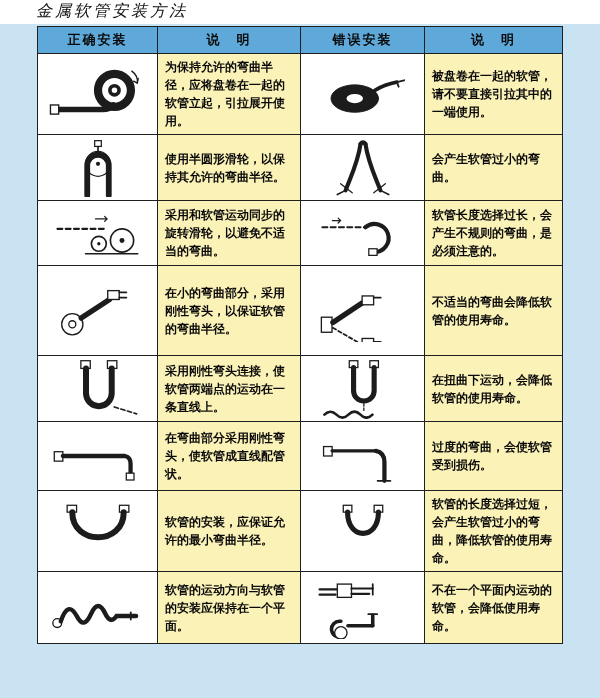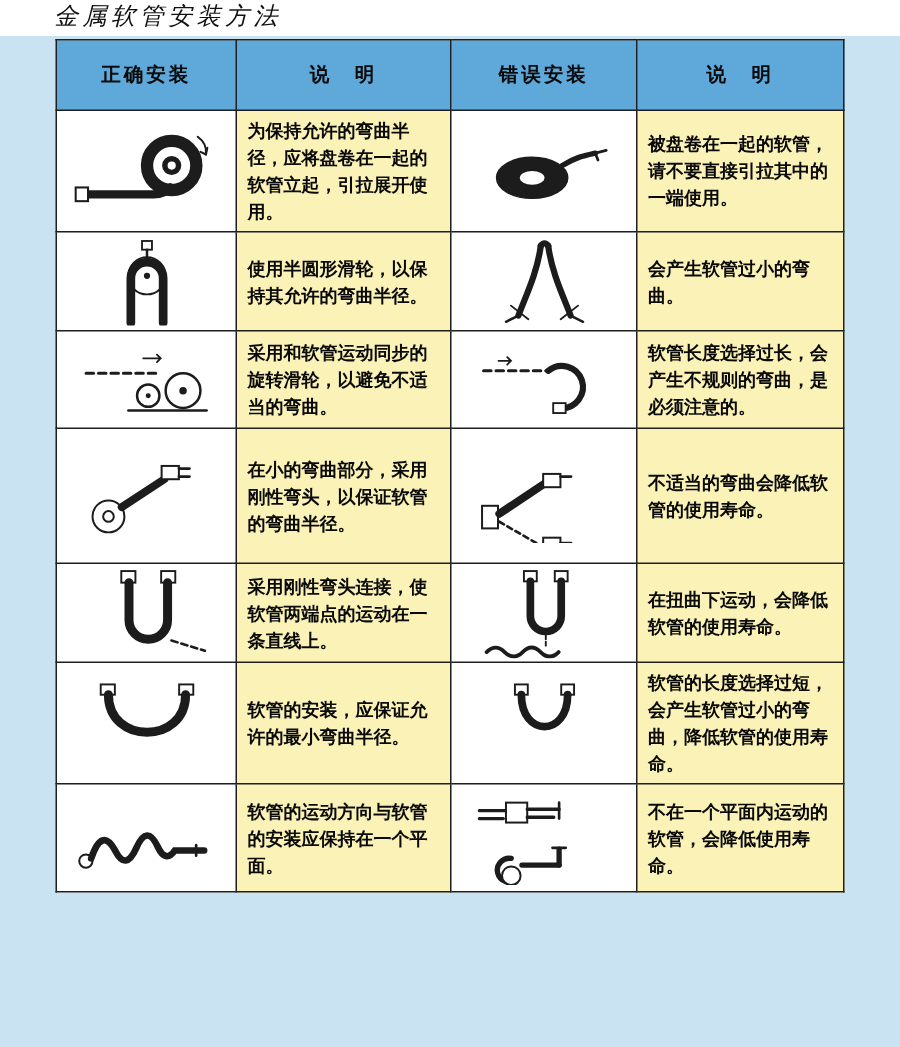--- a/index.html
+++ b/index.html
@@ -18,21 +18,21 @@
     font-style:italic;font-weight:normal;font-size:16px;color:#111111;
     letter-spacing:3px;white-space:nowrap;
   }
   table.install-table{
     position:absolute;left:37px;top:26px;width:525px;
     border-collapse:collapse;table-layout:fixed;
     border:1px solid #1f1f1f;
   }
   .install-table th{
     background:#5ea9da;border:1px solid #1f1f1f;color:#0a0a0a;
-    font-size:13px;font-weight:bold;height:22px;padding:12px 0;
+    font-size:13px;font-weight:bold;height:22px;padding:2px 0;
     letter-spacing:2px;
   }
   .install-table td{border:1px solid #1f1f1f;padding:0;vertical-align:middle;}
   td.cell-img{background:#ffffff;text-align:center;}
   td.cell-desc{
     background:#fbf2b7;color:#0a0a0a;
     font-size:12px;font-weight:bold;line-height:1.5;
     padding:4px 7px;text-align:left;
   }
   .rh1{height:78px}.rh2{height:66px}.rh3{height:65px}
@@ -193,20 +193,44 @@
             <rect x="63" y="2" width="10" height="8" fill="#ffffff" stroke-width="1.5"></rect>
             <path d="M44 10 V37 a12 12 0 0 0 24 0 V10" stroke-width="6"></path>
             <path d="M56 52 v8" stroke-width="1.5" stroke-dasharray="3 2"></path>
             <path d="M10 65 q7 -7 14 0 t14 0 t14 0 t14 0" stroke-width="3"></path>
           </g>
         </svg>
       </td>
       <td class="cell-desc">在扭曲下运动，会降低软管的使用寿命。</td>
     </tr>
 
+    <tr class="rh7">
+      <td class="cell-img">
+        <svg class="illu" viewBox="0 0 110 70" width="106" height="60">
+          <g stroke="#1c1c1c" fill="none" stroke-linecap="round">
+            <rect x="4" y="30" width="10" height="11" fill="#ffffff" stroke-width="1.5"></rect>
+            <path d="M14 35 H86" stroke-width="5"></path>
+            <path d="M86 35 q7 1 7 9 V56" stroke-width="5"></path>
+            <rect x="88" y="55" width="9" height="8" fill="#ffffff" stroke-width="1.5"></rect>
+          </g>
+        </svg>
+      </td>
+      <td class="cell-desc">在弯曲部分采用刚性弯头，使软管成直线配管状。</td>
+      <td class="cell-img">
+        <svg class="illu" viewBox="0 0 110 70" width="100" height="60">
+          <g stroke="#1c1c1c" fill="none" stroke-linecap="round">
+            <rect x="9" y="24" width="10" height="11" fill="#ffffff" stroke-width="1.5"></rect>
+            <path d="M19 29 H70" stroke-width="4"></path>
+            <path d="M70 29 q10 2 10 13 V64" stroke-width="5"></path>
+            <path d="M72 64 h15" stroke-width="2"></path>
+          </g>
+        </svg>
+      </td>
+      <td class="cell-desc">过度的弯曲，会使软管受到损伤。</td>
+    </tr>
 
     <tr class="rh8">
       <td class="cell-img">
         <svg class="illu" viewBox="0 0 110 70" width="106" height="60">
           <g stroke="#1c1c1c" fill="none" stroke-linecap="round">
             <rect x="19" y="5" width="11" height="8" fill="#ffffff" stroke-width="1.5"></rect>
             <rect x="80" y="5" width="11" height="8" fill="#ffffff" stroke-width="1.5"></rect>
             <path d="M25 13 C25 52 85 52 85 13" stroke-width="7"></path>
           </g>
         </svg>

